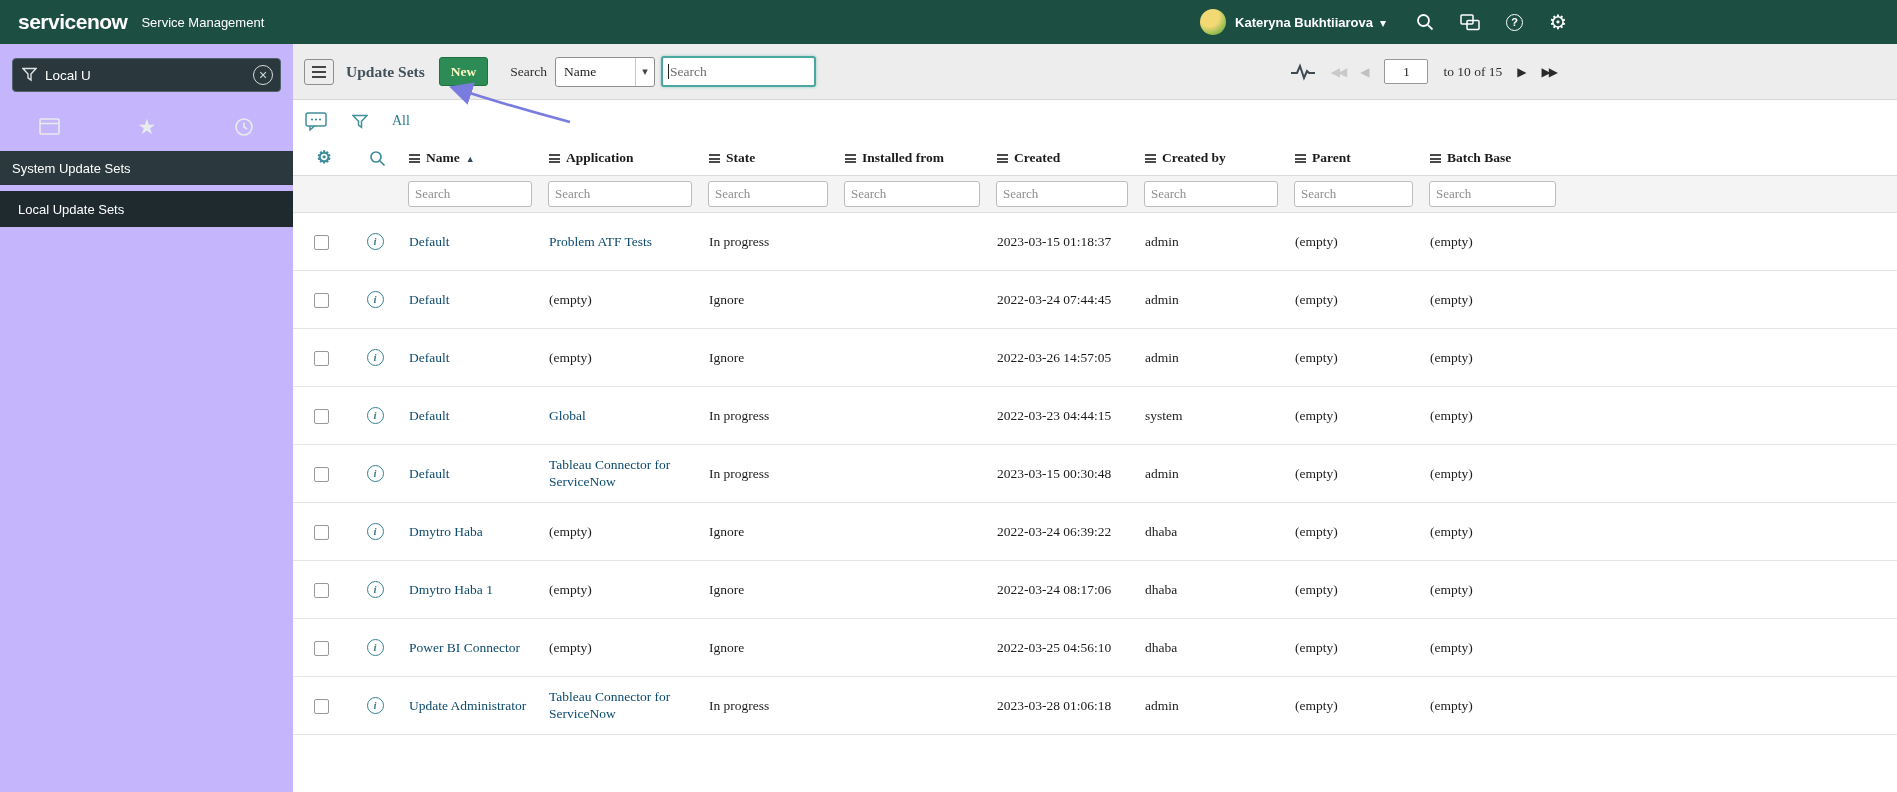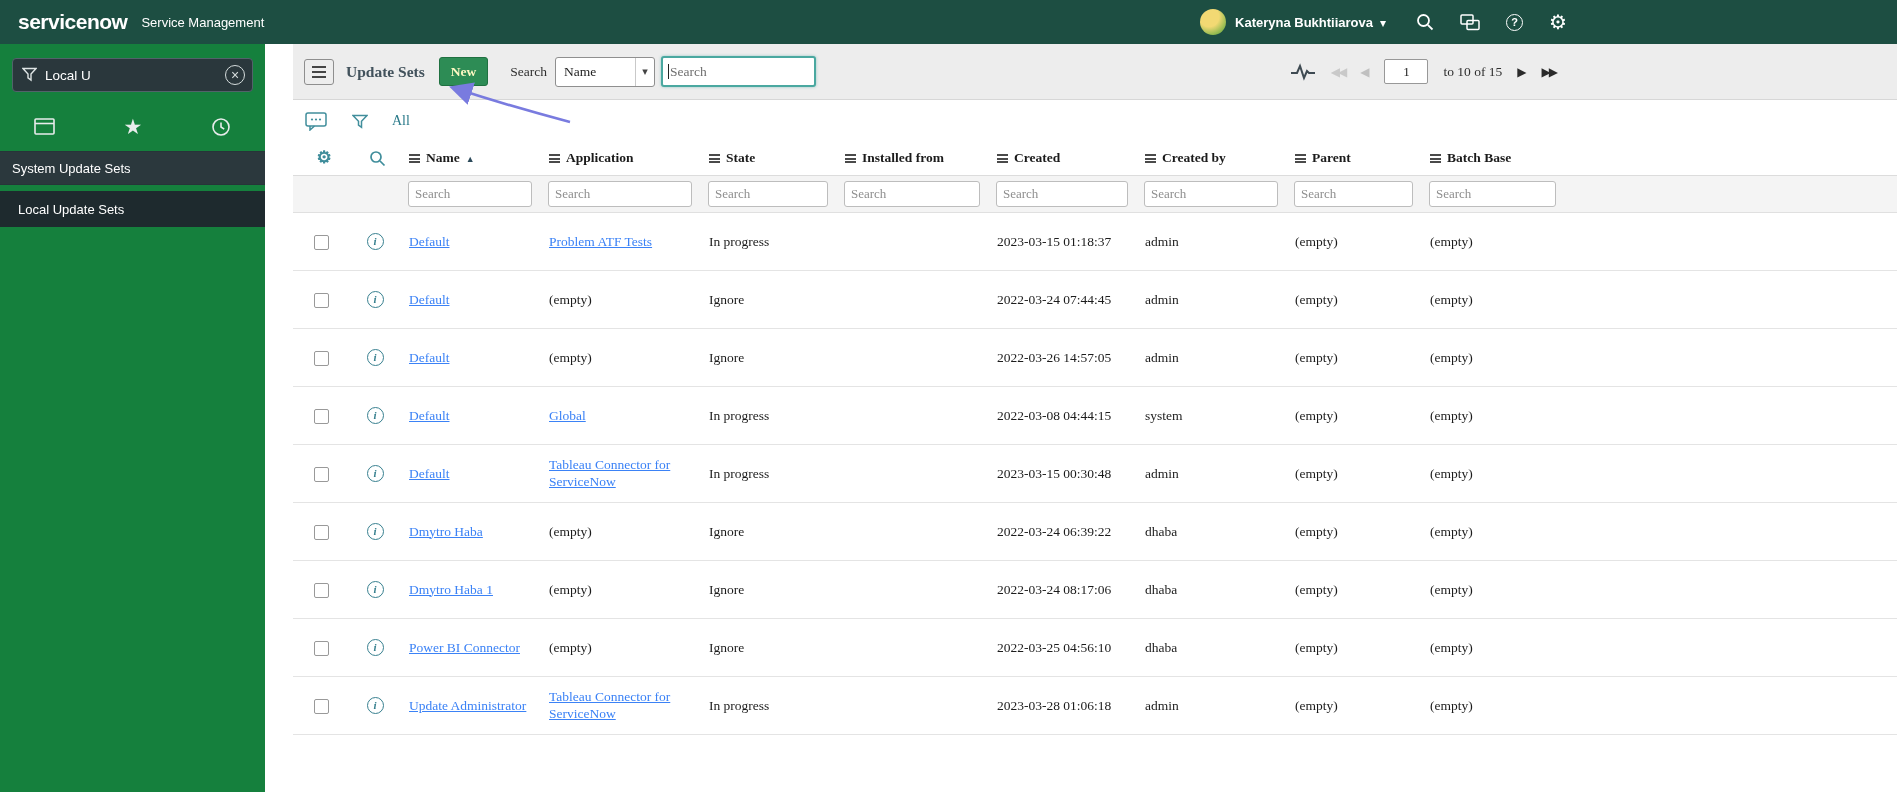--- a/index.html
+++ b/index.html
@@ -19,21 +19,21 @@
   .user-name { font-size:13px; font-weight:bold; margin:0 7px 0 9px; white-space:nowrap; }
   .caret::before { content:"▾"; font-size:12px; }
   .tb-icons { display:flex; align-items:center; gap:26px; margin-left:30px; }
   .tb-icon { display:inline-flex; align-items:center; justify-content:center; cursor:pointer; }
   .help-circle { width:17px; height:17px; border:1.5px solid #fff; border-radius:50%;
                  display:inline-flex; align-items:center; justify-content:center; }
   .help-circle::before { content:"?"; font-size:11px; font-weight:bold; color:#fff; }
   .gear-glyph::before { content:"⚙"; font-size:20px; color:#fff; line-height:1; }
 
   
-  .sidebar { position:absolute; left:0; top:44px; width:265px; bottom:0; background:#15803d; color:#fff; }
+  .sidebar { position:absolute; left:0; top:44px; width:293px; bottom:0; background:#c4b5fd; color:#fff; }
   .nav-filter { position:relative; margin:14px 12px 12px 12px; }
   .nav-filter input { width:100%; height:34px; background:#2a373c; border:1px solid #51636a; border-radius:4px;
                       color:#fff; font-size:13.5px; padding:0 34px 0 32px; font-family:"Liberation Sans", sans-serif; outline:none; }
   .funnel-in { position:absolute; left:10px; top:9px; }
   .clear-btn { position:absolute; right:8px; top:7px; width:20px; height:20px; border:1.5px solid #d5dcdc;
                border-radius:50%; display:flex; align-items:center; justify-content:center; cursor:pointer; }
   .clear-btn::before { content:"×"; color:#d5dcdc; font-size:14px; line-height:1; }
   .nav-tabs { display:flex; justify-content:space-around; align-items:center; padding:12px 0 14px 0; }
   .nav-tab { display:inline-flex; cursor:pointer; }
   .star-glyph::before { content:"★"; color:#e8ecec; font-size:21px; line-height:1; }
@@ -100,21 +100,21 @@
 
   tbody tr { height:58px; }
   tbody td { border-bottom:1px solid #e4e4e4; vertical-align:middle; padding:0 6px 0 9px;
              color:#1c1c1c; line-height:17px; }
   td.c-center { text-align:center; padding:0; }
   .row-check { width:15px; height:15px; appearance:none; -webkit-appearance:none; border:1px solid #999;
                border-radius:2px; background:#fff; vertical-align:middle; cursor:pointer; }
   .info-icon { display:inline-flex; width:17px; height:17px; border:1px solid #37808f; border-radius:50%;
                align-items:center; justify-content:center; cursor:pointer; }
   .info-icon::before { content:"i"; font:italic bold 11px/1 "Liberation Serif", serif; color:#37808f; }
-  a.cell-link { color:#3b82f6; text-decoration:underline; cursor:pointer; }
+  a.cell-link { color:#0c4a6e; cursor:pointer; }
 
   
   .annotation-arrow { position:absolute; left:432px; top:76px; z-index:50; pointer-events:none; }
 </style>
 </head>
 <body>
 
 <div class="page">
 
   <header class="topbar">
@@ -358,21 +358,21 @@
             <td>(empty)</td>
             <td></td>
           </tr>
           <tr>
             <td class="c-center"><input type="checkbox" class="row-check" style=""></td>
             <td class="c-center"><span class="info-icon"></span></td>
             <td><a class="cell-link">Default</a></td>
             <td><a class="cell-link">Global</a></td>
             <td>In progress</td>
             <td></td>
-            <td>2022-03-08 04:44:15</td>
+            <td>2022-03-23 04:44:15</td>
             <td>system</td>
             <td>(empty)</td>
             <td>(empty)</td>
             <td></td>
           </tr>
           <tr>
             <td class="c-center"><input type="checkbox" class="row-check" style=""></td>
             <td class="c-center"><span class="info-icon"></span></td>
             <td><a class="cell-link">Default</a></td>
             <td><a class="cell-link">Tableau Connector for ServiceNow</a></td>

